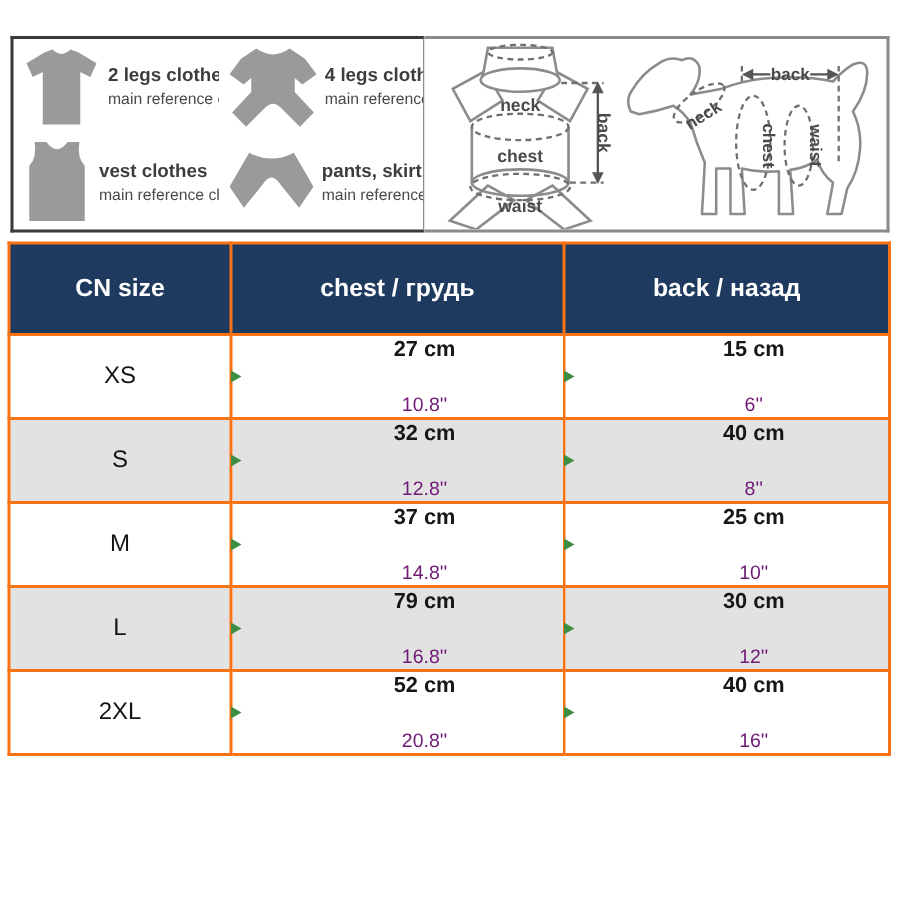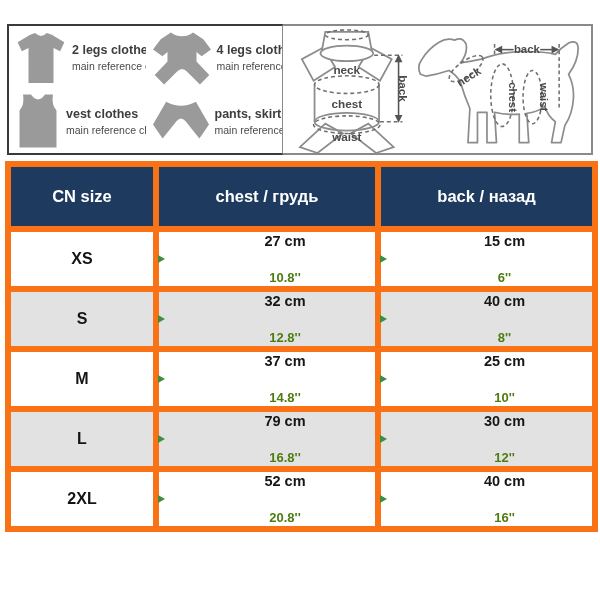--- a/index.html
+++ b/index.html
@@ -20,29 +20,29 @@
     display:flex;align-items:stretch;overflow:hidden;}
   .outline{stroke:#8c8c8c;fill:none;stroke-width:1.8;}
   .outlinef{stroke:#8c8c8c;fill:#ffffff;stroke-width:1.8;}
   .dashed{stroke:#6f6f6f;fill:none;stroke-width:1.6;stroke-dasharray:4 3;}
   .dim{stroke:#555;fill:none;stroke-width:1.6;}
   .dimfill{fill:#555;}
   .dlabel{font-family:"Liberation Sans","DejaVu Sans",sans-serif;font-size:12px;font-weight:700;fill:#4a4a4a;}
 
   
   table.size-table{position:absolute;left:5px;top:161px;width:587px;border-collapse:collapse;table-layout:fixed;}
-  .size-table th,.size-table td{border:6px solid #f97316;padding:0;text-align:center;vertical-align:middle;}
+  .size-table th,.size-table td{border:2px solid #f97316;padding:0;text-align:center;vertical-align:middle;}
   .size-table th{height:59px;background:#1e3a5e;color:#ffffff;font-size:16.5px;font-weight:700;}
   .size-table td{height:54px;background:#fff;}
   .size-table tbody tr:nth-child(even) td{background:#e2e2e2;}
-  .size-cell{font-size:16px;font-weight:700;color:#141414;}
+  .size-cell{font-size:16px;font-weight:400;color:#141414;}
   .val-cell{position:relative;}
   .val-wrap{display:flex;flex-direction:column;justify-content:center;gap:23px;height:100%;padding-left:36px;}
   .cm{font-size:14.5px;font-weight:700;color:#161616;line-height:1;}
-  .inch{font-size:13px;font-weight:700;color:#4d7c0f;line-height:1;}
+  .inch{font-size:13px;font-weight:400;color:#701a75;line-height:1;}
   .marker{position:absolute;left:-1px;top:50%;transform:translateY(-50%);width:0;height:0;
     border-top:4px solid transparent;border-bottom:4px solid transparent;border-left:7px solid #3e8e41;}
 </style>
 </head>
 <body>
 
 <div class="page">
 
   <div class="top">
 

